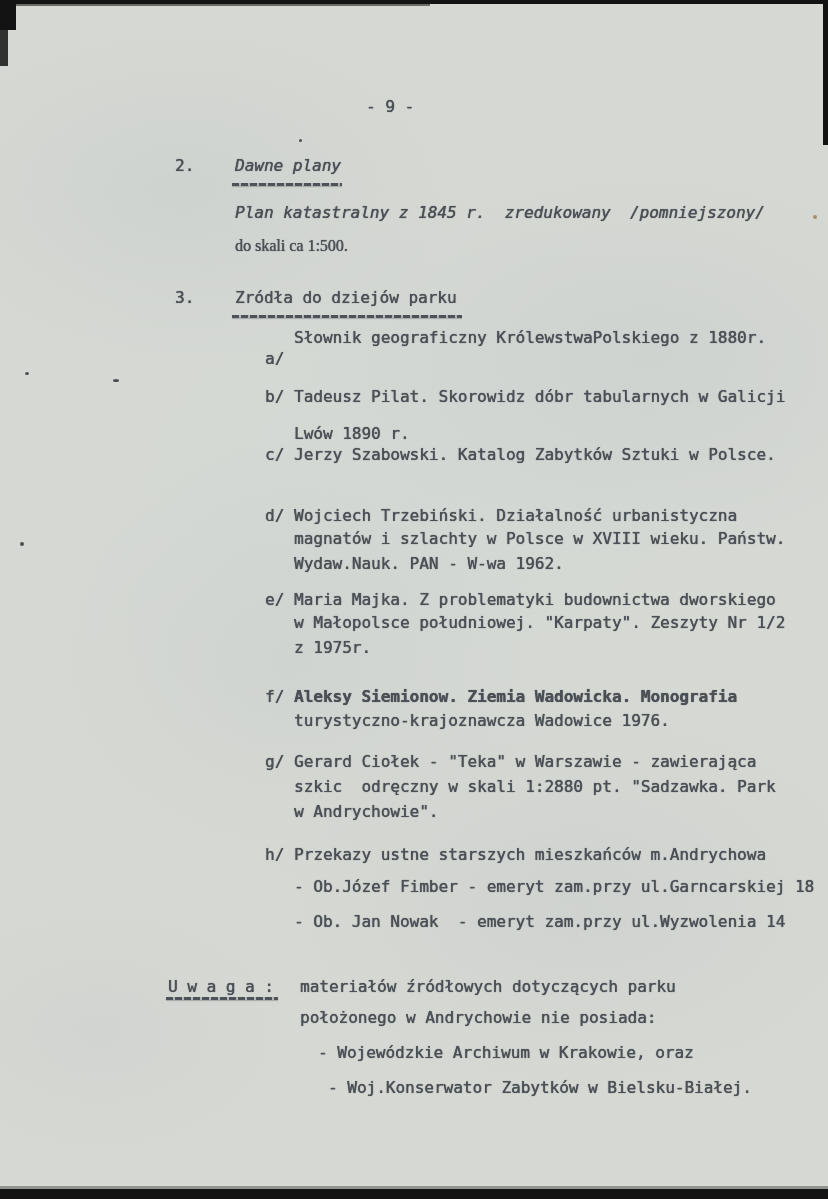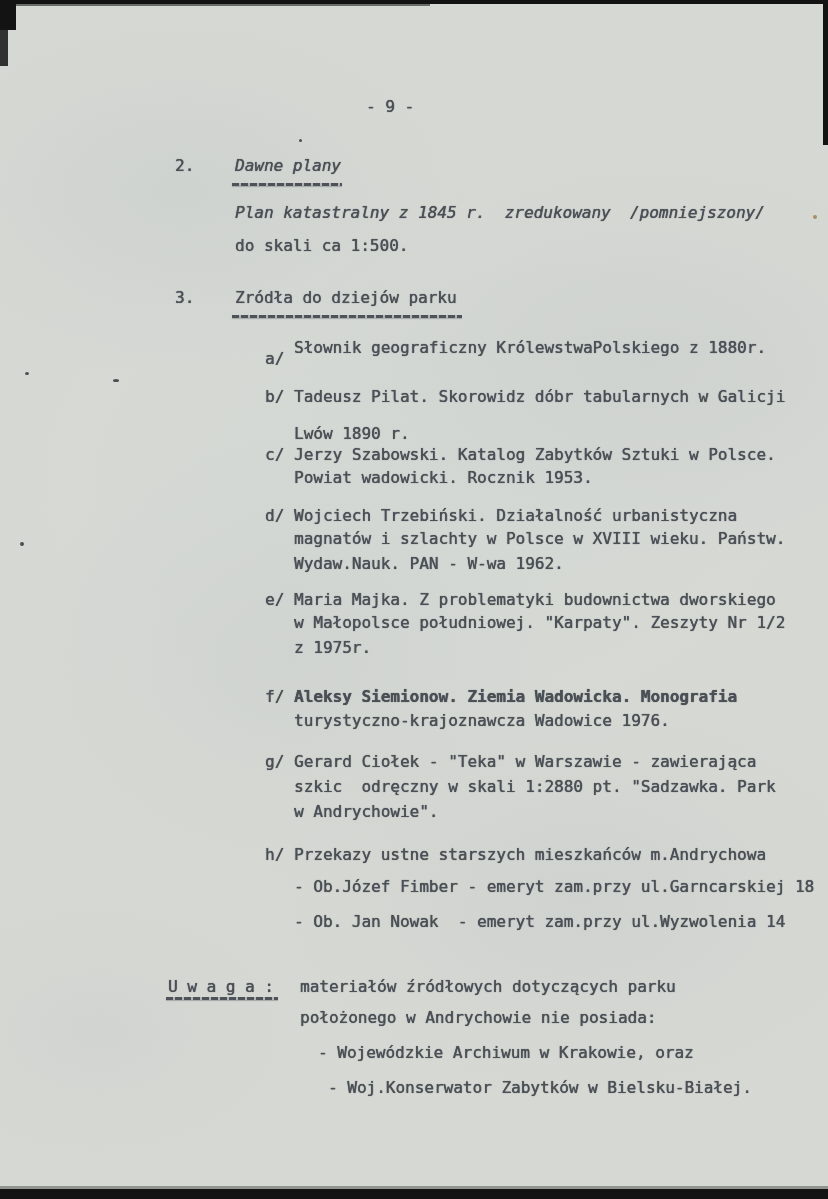--- a/index.html
+++ b/index.html
@@ -40,36 +40,35 @@
 <div id="scan">
 
   <div id="textlayer">
 
     <div class="tline" style="left:366px;top:97px;">- 9 -</div>
 
     <div class="tline" style="left:175px;top:156px;">2.</div>
     <div class="tline" style="left:235px;top:156px;font-style:italic;">Dawne plany</div>
     <div class="uline" style="left:232px;top:183px;width:110px;"></div>
     <div class="tline" style="left:235px;top:203px;font-style:italic;">Plan katastralny z 1845 r.  zredukowany  /pomniejszony/</div>
-    <div class="tline" style="left:235px;top:236px;">do skali ca 1:500.</div>
+    <div class="tline" style="left:235px;top:236px;font-family:Liberation Serif, serif;">do skali ca 1:500.</div>
 
     <div class="tline" style="left:175px;top:288px;">3.</div>
     <div class="tline" style="left:235px;top:288px;">Zródła do dziejów parku</div>
     <div class="uline" style="left:232px;top:315px;width:230px;"></div>
 
     <div class="tline" style="left:265px;top:349px;">a/</div>
-    <div class="tline" style="left:294px;top:338px;">Słownik geograficzny KrólewstwaPolskiego z 1880r.</div>
+    <div class="tline" style="left:294px;top:328px;">Słownik geograficzny KrólewstwaPolskiego z 1880r.</div>
 
     <div class="tline" style="left:265px;top:387px;">b/</div>
     <div class="tline" style="left:294px;top:387px;">Tadeusz Pilat. Skorowidz dóbr tabularnych w Galicji</div>
     <div class="tline" style="left:294px;top:424px;">Lwów 1890 r.</div>
 
     <div class="tline" style="left:265px;top:445px;">c/</div>
     <div class="tline" style="left:294px;top:445px;">Jerzy Szabowski. Katalog Zabytków Sztuki w Polsce.</div>
-    <div class="tline" style="left:294px;top:468px;">Powiat wadowicki. Rocznik 1953.</div>
 
     <div class="tline" style="left:265px;top:506px;">d/</div>
     <div class="tline" style="left:294px;top:506px;">Wojciech Trzebiński. Działalność urbanistyczna</div>
     <div class="tline" style="left:294px;top:529px;">magnatów i szlachty w Polsce w XVIII wieku. Państw.</div>
     <div class="tline" style="left:294px;top:554px;">Wydaw.Nauk. PAN - W-wa 1962.</div>
 
     <div class="tline" style="left:265px;top:590px;">e/</div>
     <div class="tline" style="left:294px;top:590px;">Maria Majka. Z problematyki budownictwa dworskiego</div>
     <div class="tline" style="left:294px;top:613px;">w Małopolsce południowej. "Karpaty". Zeszyty Nr 1/2</div>
     <div class="tline" style="left:294px;top:638px;">z 1975r.</div>

